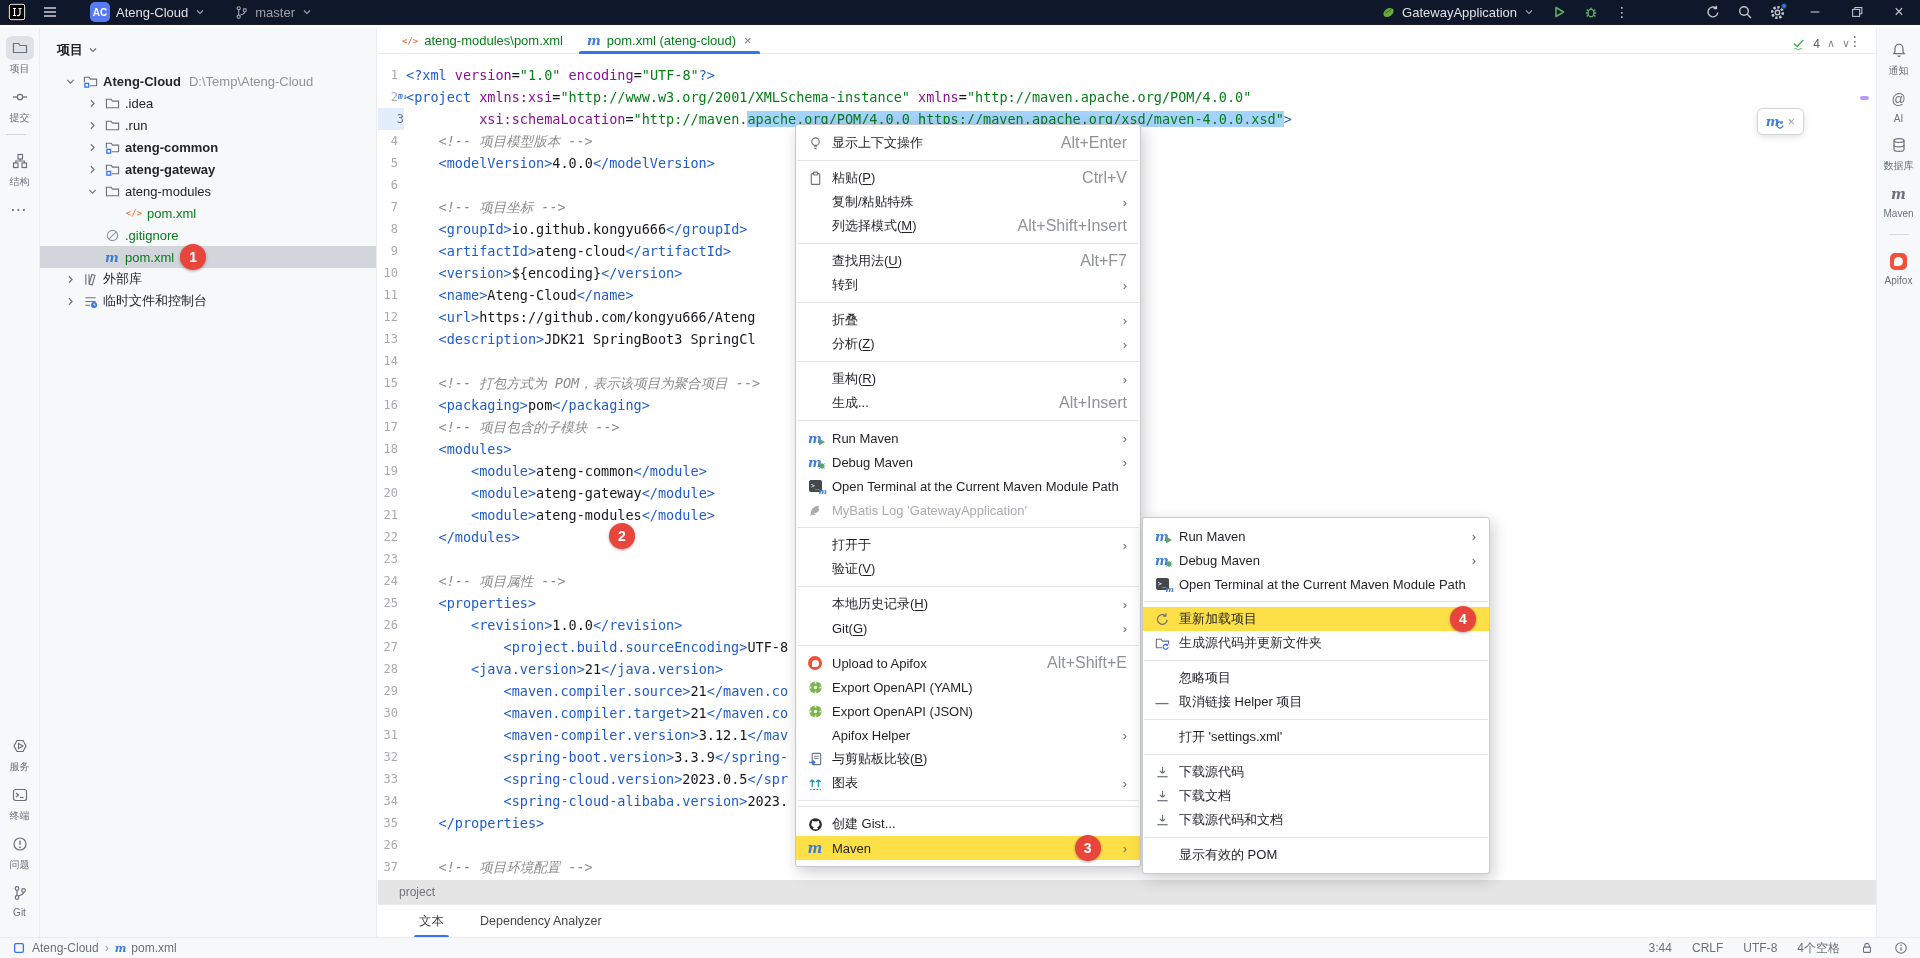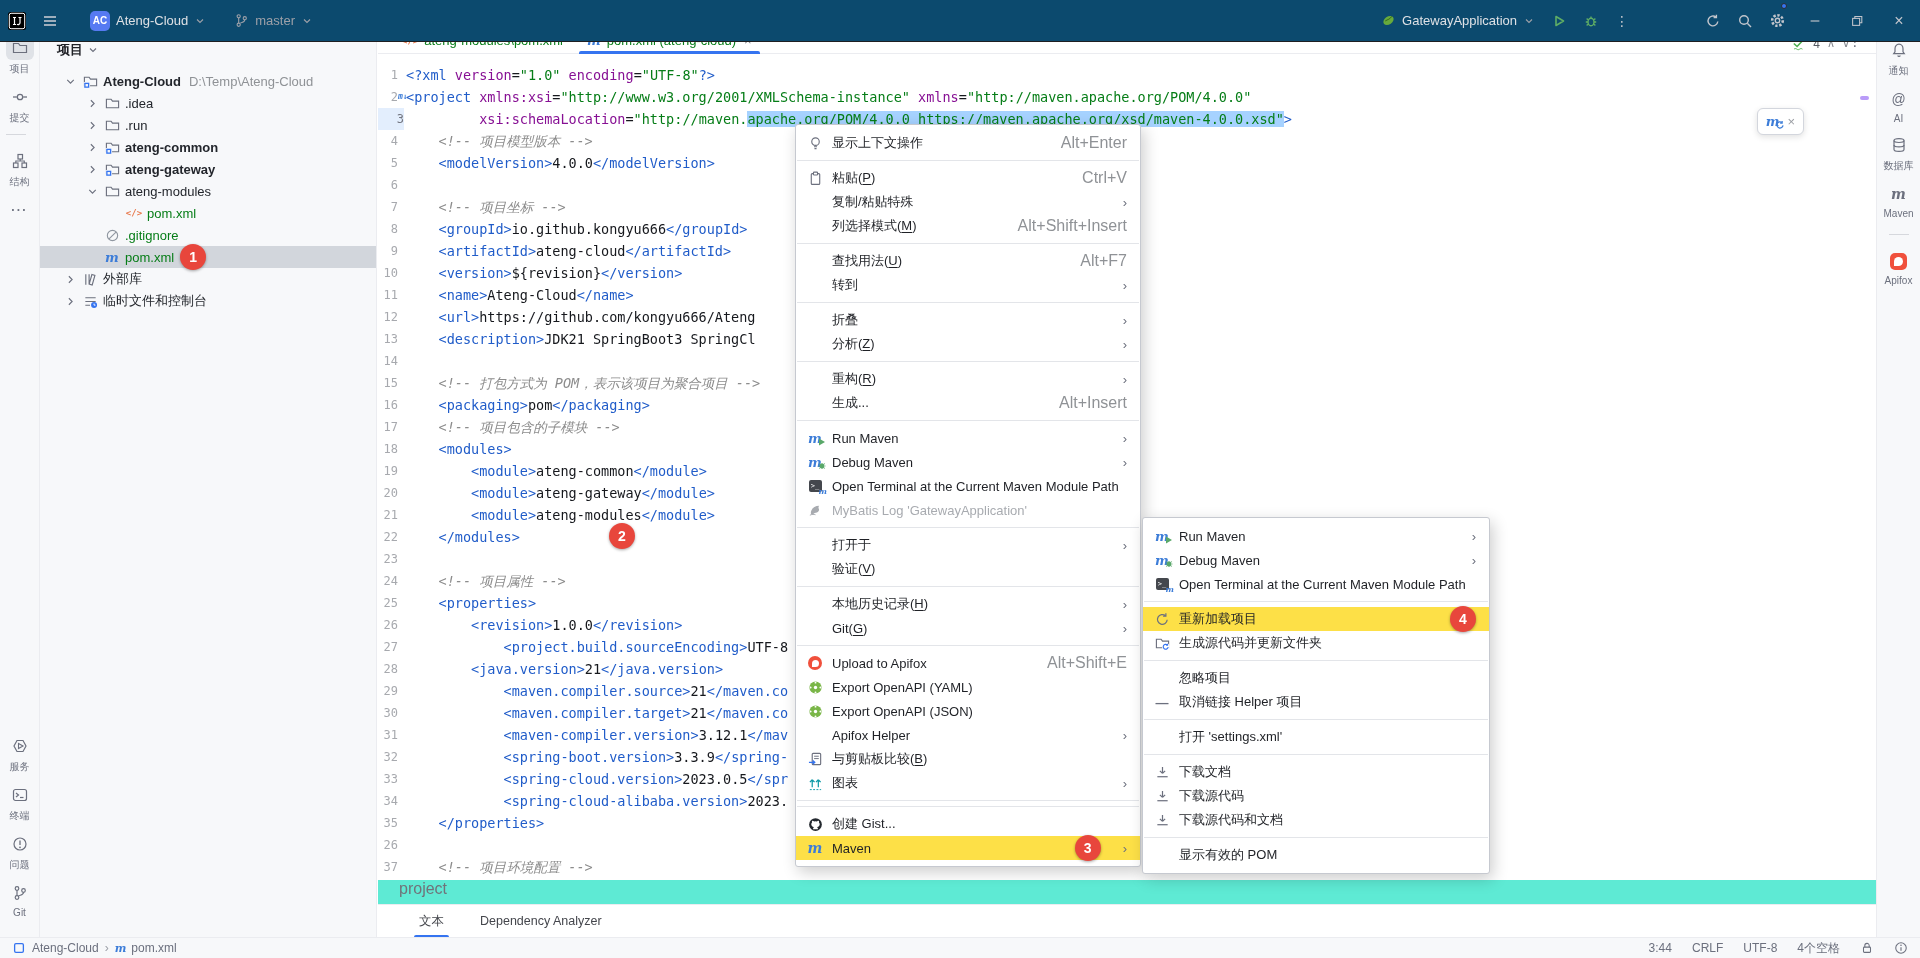--- a/index.html
+++ b/index.html
@@ -4,21 +4,21 @@
 <style>
   *{box-sizing:border-box;margin:0;padding:0;cursor:default;user-select:none}
   html,body{width:1920px;height:958px;overflow:hidden;background:#fff;
     font-family:"Liberation Sans","DejaVu Sans",sans-serif;font-size:13px;color:#1f2126}
   u{text-decoration:underline;text-underline-offset:2px}
   .ic{display:inline-flex;align-items:center;justify-content:center;line-height:0}
   svg{display:block}
   .mlogo{font-family:"DejaVu Serif",serif;font-style:italic;font-weight:bold;color:#3d7dd8;font-size:13px;line-height:1}
 
   
-  #titlebar{position:absolute;left:0;top:0;width:1920px;height:42px;background:#0c4a6e;
+  #titlebar{position:absolute;left:0;top:0;width:1920px;height:25px;background:#0f172a;
     display:flex;align-items:center;color:#dfe1e5;border-bottom:1px solid #1e1f22;z-index:40}
   #titlebar .tb{display:flex;align-items:center;height:100%;padding:0 8px;gap:6px}
   #titlebar .muted{color:#9da0a8}
   .acchip{width:20px;height:20px;border-radius:5px;background:#567af2;color:#fff;font-weight:bold;
     font-size:10px;display:flex;align-items:center;justify-content:center}
   .tbname{font-size:13px}
   .win{width:42px;height:100%;display:flex;align-items:center;justify-content:center;color:#c2c5cc}
   .gear{position:relative}
   .gear .dot{position:absolute;top:3px;right:7px;width:6px;height:6px;border-radius:50%;background:#3574f0;border:1px solid #2b2d30}
 
@@ -66,22 +66,22 @@
   .row.cur .ln{background:#e3eefd;color:#737680;width:26px}
   .gicon{position:absolute;left:20px;top:0;font-size:8px;line-height:22px;color:#3d7dd8;font-style:italic;font-weight:bold}
   .tg{color:#205cc9}.at{color:#871094}.st{color:#067d17}.cm{color:#8c8c8c;font-style:italic}.pl{color:#16181d}
   .se{background:#a6d2ff;color:#067d17}
   #inspect{position:absolute;right:26px;top:8px;display:flex;align-items:center;gap:7px;color:#575b63;font-size:12px}
   #inspect .chev{color:#84878e;font-size:11px}
   #reloadfloat{position:absolute;right:72px;top:80px;height:27px;background:#fff;border:1px solid #d3d6dd;border-radius:6px;
     box-shadow:0 2px 6px rgba(0,0,0,.12);display:flex;align-items:center;gap:8px;padding:0 8px;z-index:18}
   #reloadfloat .close{color:#9a9da3}
   #scrollmark{position:absolute;right:7px;top:68px;width:9px;height:4px;border-radius:2px;background:#b99bf8}
-  #breadcrumb{position:absolute;left:0;right:0;bottom:33px;height:24px;display:flex;align-items:flex-start;
-    padding-left:21px;font-size:16px;color:#70737a;background:#5eead4}
+  #breadcrumb{position:absolute;left:0;right:0;bottom:33px;height:24px;display:flex;align-items:center;
+    padding-left:21px;font-size:12px;color:#70737a;background:#e5e5e5}
   #btabs{position:absolute;left:0;right:0;bottom:0;height:33px;border-top:1px solid #ebecf0;display:flex;align-items:center;
     padding-left:36px;background:#fff}
   .btab{height:100%;display:flex;align-items:center;padding:0 5px;margin-right:26px;color:#44464c;font-size:12.5px;position:relative}
   .btab.sel::after{content:'';position:absolute;left:0;right:0;bottom:0;height:2.5px;background:#3574f0;border-radius:2px 2px 0 0}
 
   
   #statusbar{position:absolute;left:0;right:0;bottom:0;height:21px;background:#f7f8fa;border-top:1px solid #ebecf0;
     display:flex;align-items:center;padding:0 12px;font-size:12px;color:#6c707e;z-index:30}
   #statusbar .crumbsep{margin:0 6px;color:#9da0a8}
   #stright{margin-left:auto;display:flex;align-items:center;gap:20px}
@@ -494,21 +494,21 @@
   <div id="code">
       <div class="row"><span class="ln">1</span><span class="tg">&lt;?xml </span><span class="at">version</span><span class="pl">=</span><span class="st">"1.0"</span><span class="at"> encoding</span><span class="pl">=</span><span class="st">"UTF-8"</span><span class="tg">?&gt;</span></div>
       <div class="row"><span class="ln">2</span><span class="gicon">m↓</span><span class="tg">&lt;project </span><span class="at">xmlns:xsi</span><span class="pl">=</span><span class="st">"http://www.w3.org/2001/XMLSchema-instance"</span><span class="pl"> </span><span class="at">xmlns</span><span class="pl">=</span><span class="st">"http://maven.apache.org/POM/4.0.0"</span></div>
       <div class="row cur"><span class="ln">3</span><span class="pl">         </span><span class="at">xsi:schemaLocation</span><span class="pl">=</span><span class="st">"http://maven.</span><span class="se">apache.org/POM/4.0.0 https://maven.apache.org/xsd/maven-4.0.0.xsd"</span><span class="tg">&gt;</span></div>
       <div class="row"><span class="ln">4</span><span class="pl">    </span><span class="cm">&lt;!-- 项目模型版本 --&gt;</span></div>
       <div class="row"><span class="ln">5</span><span class="pl">    </span><span class="tg">&lt;modelVersion&gt;</span><span class="pl">4.0.0</span><span class="tg">&lt;/modelVersion&gt;</span></div>
       <div class="row"><span class="ln">6</span></div>
       <div class="row"><span class="ln">7</span><span class="pl">    </span><span class="cm">&lt;!-- 项目坐标 --&gt;</span></div>
       <div class="row"><span class="ln">8</span><span class="pl">    </span><span class="tg">&lt;groupId&gt;</span><span class="pl">io.github.kongyu666</span><span class="tg">&lt;/groupId&gt;</span></div>
       <div class="row"><span class="ln">9</span><span class="pl">    </span><span class="tg">&lt;artifactId&gt;</span><span class="pl">ateng-cloud</span><span class="tg">&lt;/artifactId&gt;</span></div>
-      <div class="row"><span class="ln">10</span><span class="pl">    </span><span class="tg">&lt;version&gt;</span><span class="pl">${revision}</span><span class="tg">&lt;/version&gt;</span></div>
+      <div class="row"><span class="ln">10</span><span class="pl">    </span><span class="tg">&lt;version&gt;</span><span class="pl">${encoding}</span><span class="tg">&lt;/version&gt;</span></div>
       <div class="row"><span class="ln">11</span><span class="pl">    </span><span class="tg">&lt;name&gt;</span><span class="pl">Ateng-Cloud</span><span class="tg">&lt;/name&gt;</span></div>
       <div class="row"><span class="ln">12</span><span class="pl">    </span><span class="tg">&lt;url&gt;</span><span class="pl">https://github.com/kongyu666/Ateng</span></div>
       <div class="row"><span class="ln">13</span><span class="pl">    </span><span class="tg">&lt;description&gt;</span><span class="pl">JDK21 SpringBoot3 SpringCl</span></div>
       <div class="row"><span class="ln">14</span></div>
       <div class="row"><span class="ln">15</span><span class="pl">    </span><span class="cm">&lt;!-- 打包方式为 POM，表示该项目为聚合项目 --&gt;</span></div>
       <div class="row"><span class="ln">16</span><span class="pl">    </span><span class="tg">&lt;packaging&gt;</span><span class="pl">pom</span><span class="tg">&lt;/packaging&gt;</span></div>
       <div class="row"><span class="ln">17</span><span class="pl">    </span><span class="cm">&lt;!-- 项目包含的子模块 --&gt;</span></div>
       <div class="row"><span class="ln">18</span><span class="pl">    </span><span class="tg">&lt;modules&gt;</span></div>
       <div class="row"><span class="ln">19</span><span class="pl">        </span><span class="tg">&lt;module&gt;</span><span class="pl">ateng-common</span><span class="tg">&lt;/module&gt;</span></div>
       <div class="row"><span class="ln">20</span><span class="pl">        </span><span class="tg">&lt;module&gt;</span><span class="pl">ateng-gateway</span><span class="tg">&lt;/module&gt;</span></div>
@@ -916,30 +916,30 @@
       <span class="mlabel">打开 'settings.xml'</span>
     </div>
     <div class="msep"></div>
     <div class="mitem">
       <span class="mic">
         <svg width="15" height="15" viewBox="0 0 16 16">
           <path d="M8 2v7M8 9L5.2 6.2M8 9l2.8-2.8" fill="none" stroke="#6c707e" stroke-width="1.3"></path>
           <path d="M2.5 12.5h11" stroke="#6c707e" stroke-width="1.3"></path>
         </svg>
       </span>
-      <span class="mlabel">下载文档</span>
+      <span class="mlabel">下载源代码</span>
     </div>
     <div class="mitem">
       <span class="mic">
         <svg width="15" height="15" viewBox="0 0 16 16">
           <path d="M8 2v7M8 9L5.2 6.2M8 9l2.8-2.8" fill="none" stroke="#6c707e" stroke-width="1.3"></path>
           <path d="M2.5 12.5h11" stroke="#6c707e" stroke-width="1.3"></path>
         </svg>
       </span>
-      <span class="mlabel">下载源代码</span>
+      <span class="mlabel">下载文档</span>
     </div>
     <div class="mitem">
       <span class="mic">
         <svg width="15" height="15" viewBox="0 0 16 16">
           <path d="M8 2v7M8 9L5.2 6.2M8 9l2.8-2.8" fill="none" stroke="#6c707e" stroke-width="1.3"></path>
           <path d="M2.5 12.5h11" stroke="#6c707e" stroke-width="1.3"></path>
         </svg>
       </span>
       <span class="mlabel">下载源代码和文档</span>
     </div>

